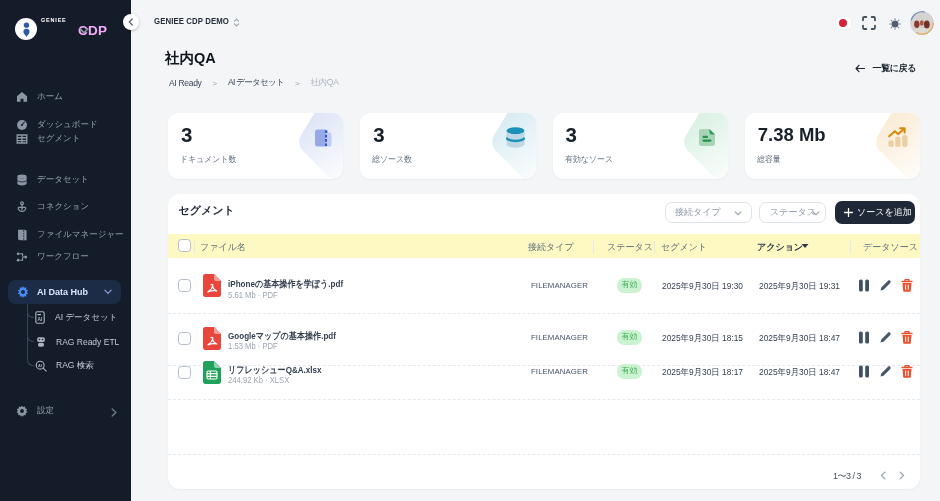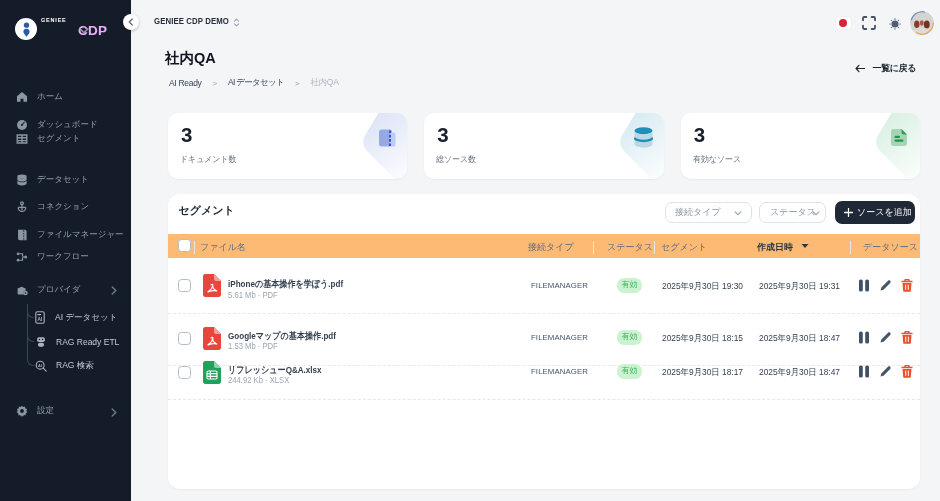--- a/index.html
+++ b/index.html
@@ -57,21 +57,21 @@
 
 
 .panel { position:absolute; left:168px; top:194px; width:752px; height:294.5px; background:#fff; border-radius:12px; box-shadow:0 1px 2px rgba(20,30,50,0.05); }
 .pt { position:absolute; left:10.5px; top:9px; font-size:11px; font-weight:bold; color:#1b2433; }
 .fsel { position:absolute; height:20.5px; border:1px solid #dde3ea; border-radius:7px; background:#fff; color:#8b97a6; font-size:9px; display:flex; align-items:center; top:8px; }
 .fsel1 { left:497px; width:87px; padding-left:9px; }
 .fsel2 { left:591px; width:67px; padding-left:10px; }
 .addbtn { position:absolute; left:667px; top:7px; width:80px; height:23px; background:#1f2836; border-radius:7px; color:#fff; font-size:9px; display:flex; align-items:center; padding-left:9px; white-space:nowrap; }
 .addbtn svg { margin-right:4px; }
 
-.thead { position:absolute; left:0; top:40px; width:100%; height:24px; background:#fdba74; font-size:9px; color:#5b6b7d; }
+.thead { position:absolute; left:0; top:40px; width:100%; height:24px; background:#fef9c3; font-size:9px; color:#5b6b7d; }
 .thead > span { position:absolute; top:7px; white-space:nowrap; }
 .tdiv { position:absolute; top:5px; width:1px; height:13px; background:#e3e8ee; }
 
 .row { position:absolute; left:0; width:100%; border-bottom:1px dashed #e5e9ee; }
 .r1 { top:64px; height:55.7px; }
 .r2 { top:129px; height:43.4px; }
 .r3 { top:163.1px; height:43.4px; }
 .cb { position:absolute; left:9.5px; width:13px; height:13px; border:1.5px solid #b3bdc9; border-radius:3.5px; background:#fff; }
 .ficon { position:absolute; left:35px; }
 .fname { position:absolute; left:60px; font-size:9.5px; font-weight:bold; color:#333f4f; white-space:nowrap; transform:scaleX(0.85); transform-origin:left center; }
@@ -134,20 +134,30 @@
         <path d="M4.3 3.5 H8.2 V7 M4.3 11.5 H8.2 V8 M8.2 7.5 H10" stroke="#8b96a4" stroke-width="1.4" fill="none"></path>
       </svg>ワークフロー</div>
   <div class="mi" style="top:258px"><svg width="12" height="12" viewBox="0 0 15 15" fill="#8b96a4">
         <path d="M2 11.5 V5.5 L7 3.3 L12 5.5 V8.2 L9.5 9.2 V13 L4 13 C2.9 13 2 12.6 2 11.5 Z"></path>
         <circle cx="11.8" cy="11.2" r="2.9"></circle>
         <circle cx="11.8" cy="11.2" r="0.9" fill="#151c29"></circle>
       </svg>プロバイダ<svg class="chev-r" width="6" height="9" viewBox="0 0 6 10">
         <path d="M1 1 L5 5 L1 9" stroke="#717d8c" stroke-width="1.5" fill="none" stroke-linecap="round"></path>
       </svg></div>
 
+  <div class="pill">
+    <svg class="g" width="14" height="14" viewBox="0 0 15 15" fill="#4a8bf5">
+        <path d="M7.5 1 L8.6 3 L10.9 2.4 L10.8 4.7 L13 5.5 L11.5 7.5 L13 9.5 L10.8 10.3 L10.9 12.6 L8.6 12 L7.5 14 L6.4 12 L4.1 12.6 L4.2 10.3 L2 9.5 L3.5 7.5 L2 5.5 L4.2 4.7 L4.1 2.4 L6.4 3 Z"></path>
+        <circle cx="7.5" cy="7.5" r="2.2" fill="#1c2b46"></circle>
+      </svg>
+    <span class="t">AI Data Hub</span>
+    <svg class="chev-d" width="8" height="6" viewBox="0 0 9 6">
+        <path d="M1 1 L4.5 4.5 L8 1" stroke="#7e97c4" stroke-width="1.4" fill="none" stroke-linecap="round"></path>
+      </svg>
+  </div>
 
   <div class="tree">
       <i style="top:0px;height:14px"></i>
       <i style="top:0px;height:38px"></i>
       <i style="top:0px;height:62px"></i>
     </div>
 
   <div class="sub" style="top:310.5px"><svg width="11" height="13" viewBox="0 0 11 13" fill="none" stroke="#aab3bf" stroke-width="1.1">
         <rect x="0.8" y="0.8" width="8.4" height="11.4" rx="1.5"></rect>
         <path d="M2.8 3.6 H5.6" stroke-linecap="round"></path>
@@ -267,20 +277,40 @@
         </defs>
         <path d="M147.5,0 L176,0 L176,66 L164,66 L136,38 C131.5,33.5 131,26.5 134.5,21.5 Z" fill="url(#wg3)"></path>
       </svg>
     <svg class="cicon" style="right:13px;top:15.5px" width="16" height="17" viewBox="0 0 16 17">
         <path d="M2.5 0 H10.5 L16 5.5 V14.5 C16 15.9 14.9 17 13.5 17 H2.5 C1.1 17 0 15.9 0 14.5 V2.5 C0 1.1 1.1 0 2.5 0 Z" fill="#a6d4b4"></path>
         <path d="M10.5 0 L16 5.5 H12.5 C11.4 5.5 10.5 4.6 10.5 3.5 Z" fill="#2f9e58"></path>
         <rect x="3.5" y="6.8" width="5.5" height="2.3" rx="1.1" fill="#21944d"></rect>
         <rect x="3.5" y="10.4" width="9" height="2.3" rx="1.1" fill="#21944d"></rect>
       </svg>
   </div>
+  <div class="card">
+    <div class="num" style="font-size:18.5px">7.38 Mb</div>
+      <div class="lbl">総容量</div>
+    <svg class="wedge" width="176" height="66" viewBox="0 0 176 66">
+        <defs>
+          <linearGradient id="wg4" x1="0.45" y1="0" x2="0.95" y2="1">
+            <stop offset="0" stop-color="#faecd6"></stop>
+            <stop offset="1" stop-color="#faecd6" stop-opacity="0.10"></stop>
+          </linearGradient>
+        </defs>
+        <path d="M147.5,0 L176,0 L176,66 L164,66 L136,38 C131.5,33.5 131,26.5 134.5,21.5 Z" fill="url(#wg4)"></path>
+      </svg>
+    <svg class="cicon" style="right:12px;top:14px" width="20" height="20" viewBox="0 0 20 20">
+        <rect x="0.3" y="13.3" width="5.4" height="6.7" rx="1.9" fill="#ecd0a3"></rect>
+        <rect x="7.2" y="9.7" width="5.4" height="10.3" rx="1.9" fill="#ecd0a3"></rect>
+        <rect x="14.1" y="7.9" width="5.4" height="12.1" rx="1.9" fill="#ecd0a3"></rect>
+        <path d="M1.2 9.3 L6.8 4.2 L10.2 7.1 L15.8 1.9" stroke="#d98c0c" stroke-width="2.1" fill="none" stroke-linecap="round" stroke-linejoin="round"></path>
+        <path d="M12.2 1.2 H16.6 V5.6" stroke="#d98c0c" stroke-width="2.1" fill="none" stroke-linecap="round" stroke-linejoin="round"></path>
+      </svg>
+  </div>
 </div>
 
 <div class="panel">
   <span class="pt">セグメント</span>
   <div class="fsel fsel1">接続タイプ<svg style="position:absolute;right:9px;top:8px" width="8" height="5" viewBox="0 0 9 6">
         <path d="M1 1 L4.5 4.5 L8 1" stroke="#9aa5b2" stroke-width="1.4" fill="none" stroke-linecap="round"></path>
       </svg></div>
   <div class="fsel fsel2">ステータス<svg style="position:absolute;right:5px;top:8px" width="8" height="5" viewBox="0 0 9 6">
         <path d="M1 1 L4.5 4.5 L8 1" stroke="#9aa5b2" stroke-width="1.4" fill="none" stroke-linecap="round"></path>
       </svg></div>
@@ -290,21 +320,21 @@
 
   <div class="thead">
     <span class="cb" style="top:5px"></span>
     <span class="tdiv" style="left:26px"></span>
     <span style="left:32px">ファイル名</span>
     <span style="left:360px">接続タイプ</span>
     <span class="tdiv" style="left:425px"></span>
     <span style="left:439px">ステータス</span>
     <span class="tdiv" style="left:486px"></span>
     <span style="left:493px">セグメント</span>
-    <span style="left:589px;font-weight:bold;color:#2c3948">作成日時</span>
+    <span style="left:589px;font-weight:bold;color:#2c3948">アクション</span>
     <svg style="position:absolute;left:633px;top:9px" width="8" height="6" viewBox="0 0 8 5">
         <path d="M0.5 0.5 L4 4.5 L7.5 0.5 Z" fill="#2c3948"></path>
       </svg>
     <span class="tdiv" style="left:682px"></span>
     <span style="left:695px">データソース</span>
   </div>
 
   <div class="row r1">
     <span class="cb" style="top:21px"></span>
     <svg class="ficon" style="top:16px" width="18" height="23" viewBox="0 0 18 23">
@@ -386,13 +416,22 @@
           <path d="M1.5 11.5 L2.3 8.5 L9 1.8 C9.6 1.2 10.6 1.2 11.2 1.8 C11.8 2.4 11.8 3.4 11.2 4 L4.5 10.7 Z" fill="#47566a"></path>
         </svg>
       <svg width="12" height="13" viewBox="0 0 12 13">
           <path d="M0.5 2.5 H11.5 M4 2.5 V1.2 C4 0.8 4.3 0.5 4.7 0.5 H7.3 C7.7 0.5 8 0.8 8 1.2 V2.5" stroke="#e8512e" stroke-width="1.4" fill="none"></path>
           <path d="M1.5 4 H10.5 L9.8 12 C9.8 12.4 9.4 12.8 9 12.8 H3 C2.6 12.8 2.2 12.4 2.2 12 Z" fill="#e8512e"></path>
           <path d="M4.7 6 V10.5 M7.3 6 V10.5" stroke="#fff" stroke-width="1" stroke-linecap="round"></path>
         </svg>
     </span>
   </div>
 
+  <div class="pag">
+    <span class="pt2" style="letter-spacing:-0.5px">1〜3 / 3</span>
+    <svg class="c1" width="6" height="9" viewBox="0 0 8 12">
+        <path d="M6.5 1.5 L2 6 L6.5 10.5" stroke="#9aa5b2" stroke-width="1.8" fill="none" stroke-linecap="round"></path>
+      </svg>
+    <svg class="c2" width="6" height="9" viewBox="0 0 8 12">
+        <path d="M1.5 1.5 L6 6 L1.5 10.5" stroke="#9aa5b2" stroke-width="1.8" fill="none" stroke-linecap="round"></path>
+      </svg>
+  </div>
 </div>
 
 </body></html>

